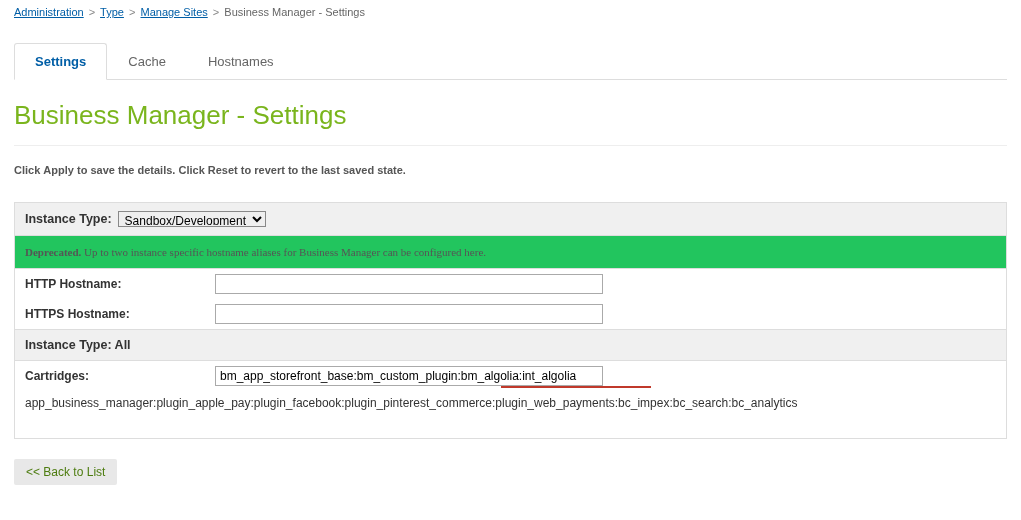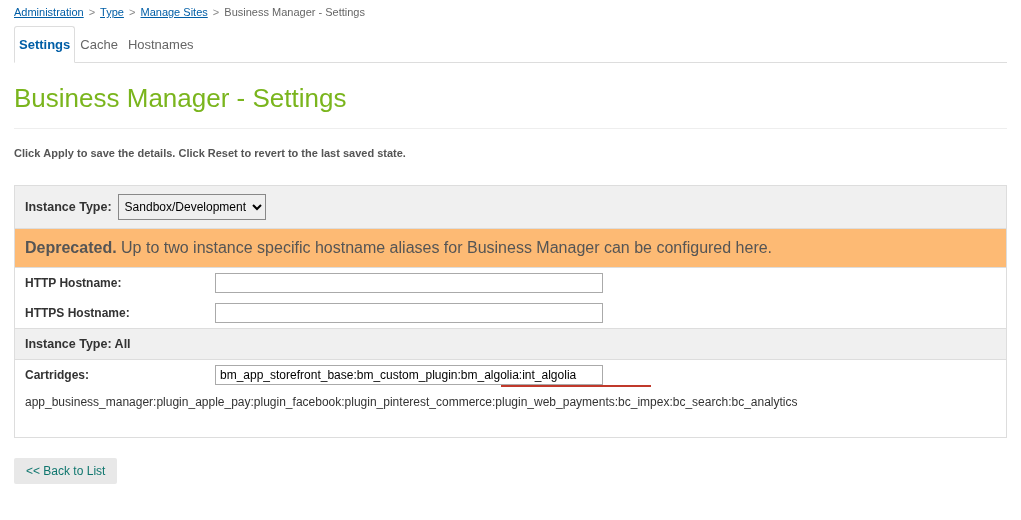--- a/index.html
+++ b/index.html
@@ -19,27 +19,28 @@
       color: #005ea6;
       text-decoration: underline;
     }
     .breadcrumb .sep { color: #888; margin: 0 2px; }
     .tabs {
       display: flex;
       border-bottom: 1px solid #ddd;
       margin-bottom: 20px;
     }
     .tab {
-      padding: 10px 4px;
+      padding: 10px 20px;
       font-size: 13px;
       color: #666;
       cursor: pointer;
       border: 1px solid transparent;
       border-bottom: none;
       margin-bottom: -1px;
+      margin-top: 17px;
     }
     .tab.active {
       color: #005ea6;
       font-weight: bold;
       border-color: #ddd;
       border-bottom: 1px solid #fff;
       background: #fff;
       border-radius: 3px 3px 0 0;
     }
     .page-title {
@@ -64,26 +65,27 @@
       padding: 8px 10px;
       display: flex;
       align-items: center;
     }
     .panel-header {
       background: #f0f0f0;
       font-weight: bold;
       font-size: 12.5px;
     }
     .panel-note {
-      background: #fdba74;
+      background: #22c55e;
       border-top: 1px solid #ddd;
       border-bottom: 1px solid #ddd;
-      font-size: 16px;
+      font-size: 11px;
       color: #555;
       padding: 10px;
+      font-family: Liberation Serif, serif;
     }
     .panel-note .b { font-weight: bold; }
     .form-row {
       display: flex;
       align-items: center;
       padding: 5px 10px;
     }
     .form-label {
       width: 190px;
       font-weight: bold;
@@ -98,27 +100,27 @@
       padding: 2px 4px;
       font-size: 12px;
       height: 20px;
     }
     .input-wide { width: 388px; }
     select {
       border: 1px solid #888;
       background: #efefef;
       padding: 1px 2px;
       font-size: 12px;
-      height: 26px;
+      height: 16px;
       margin-left: 6px;
     }
     .back-btn {
       display: inline-block;
       background: #e8e8e8;
-      color: #0f766e;
+      color: #4d7c0f;
       padding: 6px 12px;
       font-size: 12px;
       border-radius: 2px;
       cursor: pointer;
       border: none;
     }
     .underline-annot {
       position: relative;
     }
     .underline-annot::after {

